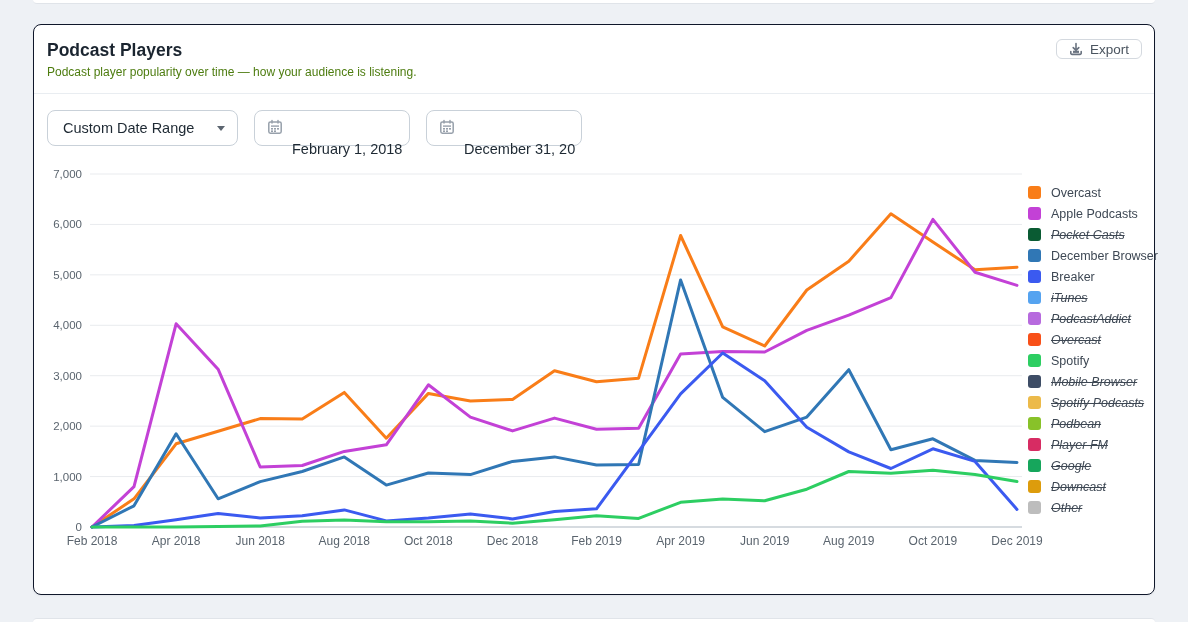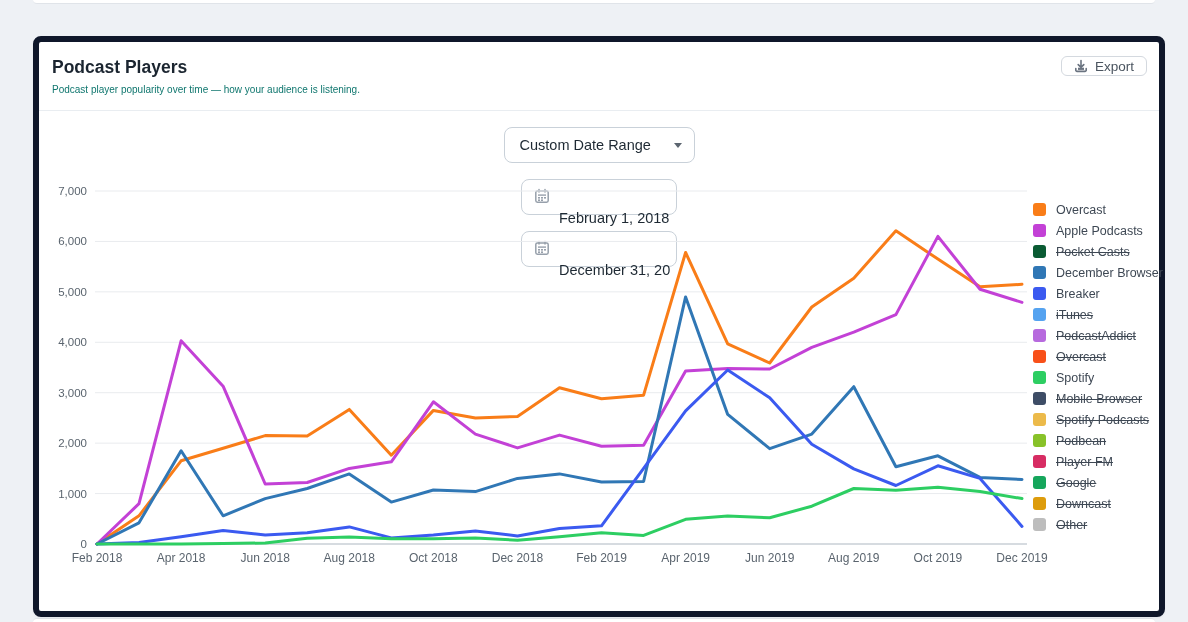--- a/index.html
+++ b/index.html
@@ -11,39 +11,39 @@
   }
   .edge-strip-top{
     position:absolute;top:0;left:33px;right:33px;height:3px;
     background:#fff;border-bottom:1px solid #e0e4e9;border-radius:0 0 6px 6px;
   }
   .edge-strip-bottom{
     position:absolute;bottom:0;left:33px;right:33px;height:3px;
     background:#fff;border-top:1px solid #e0e4e9;border-radius:6px 6px 0 0;
   }
   .card{
-    position:absolute;left:33px;top:36px;width:1120px;height:569px;
-    background:#fff;border:6px solid #0f172a;border-radius:8px;
+    position:absolute;left:33px;top:24px;width:1120px;height:569px;
+    background:#fff;border:1px solid #0f172a;border-radius:8px;
     box-shadow:0 1px 2px rgba(16,24,40,.05);
   }
   
   .card-header{position:relative;padding:14px 12px 11px 13px;}
   .page-title{font-size:17.5px;font-weight:bold;color:#1b2530;line-height:22px;}
-  .page-subtitle{font-size:10px;color:#0f766e;line-height:19px;margin-top:2px;}
+  .page-subtitle{font-size:12px;color:#4d7c0f;line-height:19px;margin-top:2px;}
   .export-btn{
     position:absolute;top:14px;right:12px;height:20px;
     display:inline-flex;align-items:center;gap:7px;padding:0 12px;
     background:#fff;border:1px solid #d4d9df;border-radius:6px;
     font-size:13.5px;color:#4a545f;cursor:pointer;
   }
   .export-btn svg{display:block;}
   
   .controls{
     border-top:1px solid #e9edf1;
-    padding:16px 13px 14px 13px;display:flex;gap:16px;align-items:center;flex-direction:column;
+    padding:16px 13px 14px 13px;display:flex;gap:16px;align-items:center;
   }
   .ctl{
     height:36px;box-sizing:border-box;background:#fff;
     border:1px solid #c9d1d9;border-radius:8px;
     display:flex;align-items:center;font-size:14.5px;color:#1e2933;
     cursor:pointer;
   }
   .ctl-select{width:191px;padding:0 12px 0 15px;justify-content:space-between;}
   .caret{
     width:0;height:0;border-left:4.5px solid transparent;border-right:4.5px solid transparent;
@@ -56,21 +56,21 @@
   .chart-svg{position:absolute;left:0;top:126px;}
   svg text{font-family:"Liberation Sans",sans-serif;}
   
   .legend{
     position:absolute;left:994px;top:161px;width:126px;
     display:flex;flex-direction:column;gap:8px;
   }
   .legend-item{display:flex;align-items:center;gap:10px;height:13px;cursor:pointer;}
   .swatch{width:13px;height:13px;border-radius:3px;flex:0 0 auto;}
   .legend-label{font-size:12.5px;color:#3e4854;white-space:nowrap;}
-  .legend-item.struck .legend-label{text-decoration:line-through;}
+  .legend-item.struck .legend-label{text-decoration:line-through;font-style:italic;}
 </style>
 </head>
 <body>
 
 <div class="edge-strip-top"></div>
 <div class="edge-strip-bottom"></div>
 
 <div class="card">
 
   <div class="card-header">

